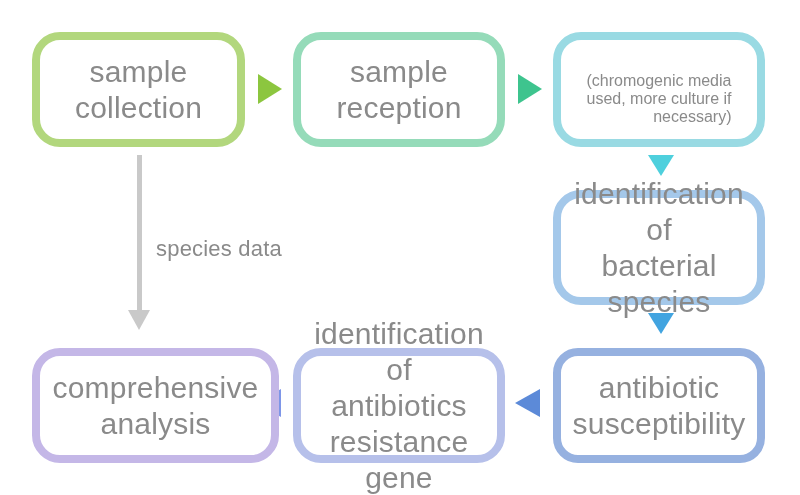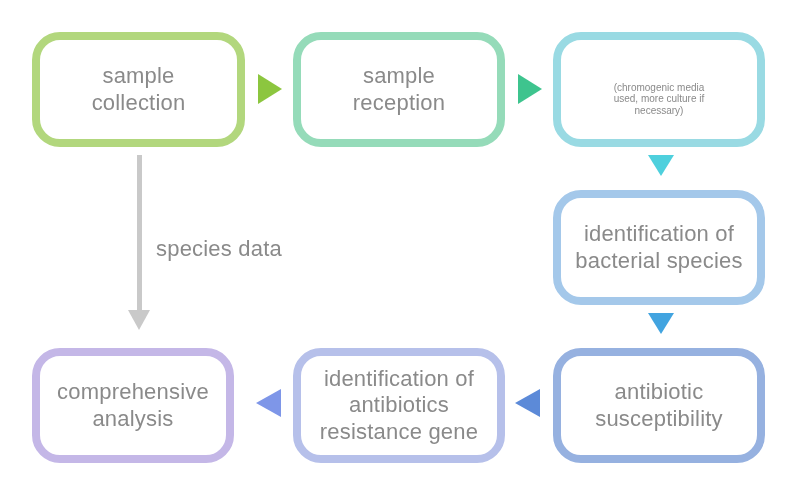--- a/index.html
+++ b/index.html
@@ -15,30 +15,31 @@
     width:212px;height:115px;
     box-sizing:border-box;
     border:8px solid;
     border-radius:28px;
     background:#ffffff;
     display:flex;flex-direction:column;
     align-items:center;justify-content:center;
     text-align:center;
   }
   .label{
-    font-size:22px;
+    font-size:30px;
     line-height:1.2;
     white-space:pre-line;
     letter-spacing:.2px;
   }
   .sublabel{
-    font-size:10px;
+    font-size:16px;
     line-height:1.12;
     white-space:pre-line;
     margin-top:19px;
+    text-align:right;
   }
   .arrow{position:absolute;width:0;height:0;}
   .arrow-right{border-top:15px solid transparent;border-bottom:15px solid transparent;border-left:24px solid;}
   .arrow-left{border-top:14px solid transparent;border-bottom:14px solid transparent;border-right:25px solid;}
   .arrow-down{border-left:13px solid transparent;border-right:13px solid transparent;border-top:21px solid;}
   .arrow-down-sm{border-left:11px solid transparent;border-right:11px solid transparent;border-top:20px solid;}
   .vline{position:absolute;width:5px;}
   .clinical-label{
     position:absolute;
     font-size:22px;
@@ -73,36 +74,36 @@
 
   <div class="arrow arrow-down" style="left: 648px; top: 155px; border-top-color: rgb(78, 208, 221);"></div>
 
   <div class="node" style="left: 553px; top: 190px; border-color: rgb(164, 200, 234);">
     <div class="label">identification of
 bacterial species</div>
   </div>
 
   <div class="arrow arrow-down" style="left: 648px; top: 313px; border-top-color: rgb(66, 164, 224);"></div>
 
-  <div class="node" style="left: 553px; top: 348px; border-color: rgb(150, 177, 224);">
+  <div class="node" style="left: 553px; top: 348px; border-color: rgb(150, 177, 224); border-radius: 25px;">
     <div class="label">antibiotic
 susceptibility</div>
   </div>
 
   <div class="arrow arrow-left" style="left: 515px; top: 389px; border-right-color: rgb(92, 138, 216);"></div>
 
   <div class="node" style="left: 293px; top: 348px; border-color: rgb(182, 192, 234);">
     <div class="label">identification of
 antibiotics
 resistance gene</div>
   </div>
 
   <div class="arrow arrow-left" style="left: 256px; top: 389px; border-right-color: rgb(126, 150, 232);"></div>
 
-  <div class="node" style="left: 32px; top: 348px; width: 202px; border-color: rgb(196, 183, 231);">
+  <div class="node" style="left: 32px; top: 348px; width: 247px; border-color: rgb(196, 183, 231);">
     <div class="label">comprehensive
 analysis</div>
   </div>
 
   <div class="vline" style="left: 137px; top: 155px; height: 156px; background-color: rgb(201, 201, 201);"></div>
   <div class="arrow arrow-down-sm" style="left: 128px; top: 310px; border-top-color: rgb(201, 201, 201);"></div>
   <div class="clinical-label" style="left:156px;top:236px;">species data</div>
 
 </div>
 

